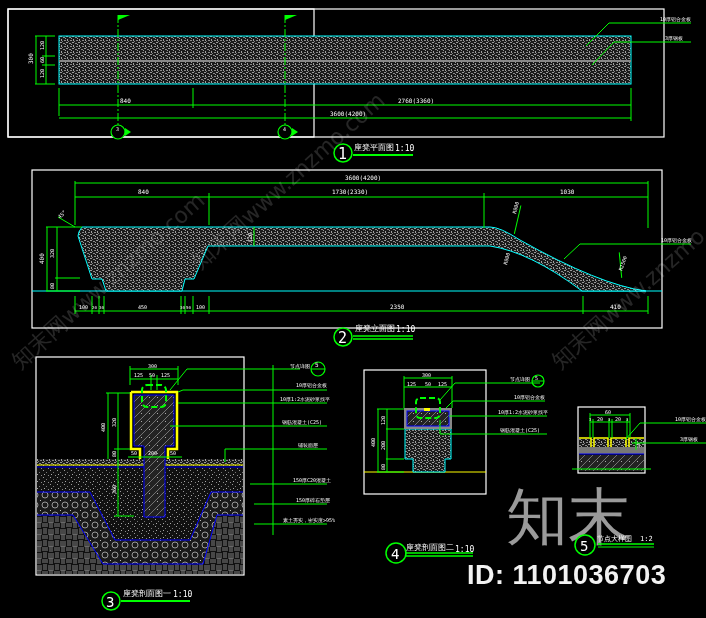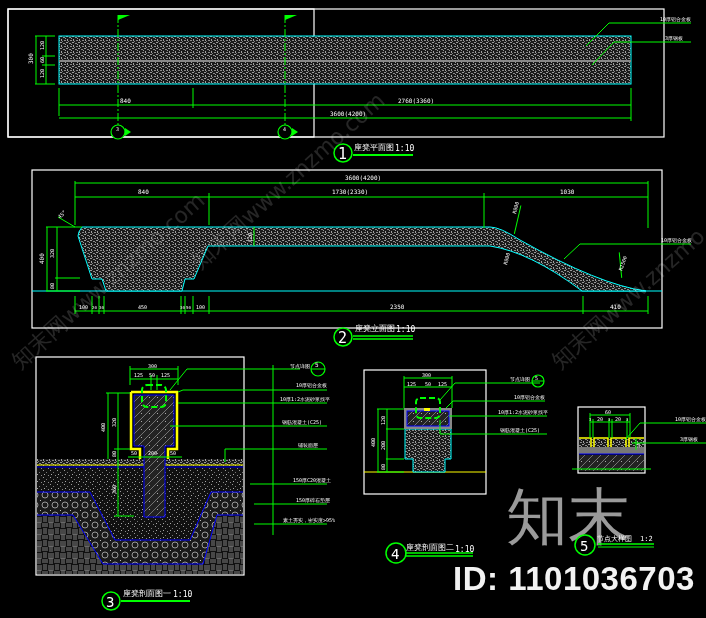--- a/index.html
+++ b/index.html
@@ -1,19 +1,19 @@
 <!DOCTYPE html>
 <html><head>
 <meta charset="utf-8">
 <style>
   html,body{margin:0;padding:0;background:#000;}
   body{width:706px;height:618px;position:relative;overflow:hidden;font-family:"DejaVu Sans",sans-serif;}
   svg{position:absolute;left:0;top:0;}
   .wm-text{font-family:"DejaVu Sans",sans-serif;}
-  .id-label{position:absolute;left:453px;top:560px;color:#f2f2f2;font-family:"Liberation Sans",sans-serif;font-weight:bold;font-size:33px;letter-spacing:0.5px;}
+  .id-label{position:absolute;left:467px;top:560px;color:#f2f2f2;font-family:"Liberation Sans",sans-serif;font-weight:bold;font-size:27px;letter-spacing:0.5px;}
   .cad-t{font-family:"DejaVu Sans Mono",monospace;fill:#fff;}
 </style>
 </head>
 <body>
 
 <svg width="706" height="618" viewBox="0 0 706 618">
   <defs>
     <pattern id="ag" width="6" height="6" patternUnits="userSpaceOnUse">
       <rect width="6" height="6" fill="#1a1a1a"></rect>
       <rect x="0" y="0" width="2" height="1" fill="#9a9a9a"></rect>

